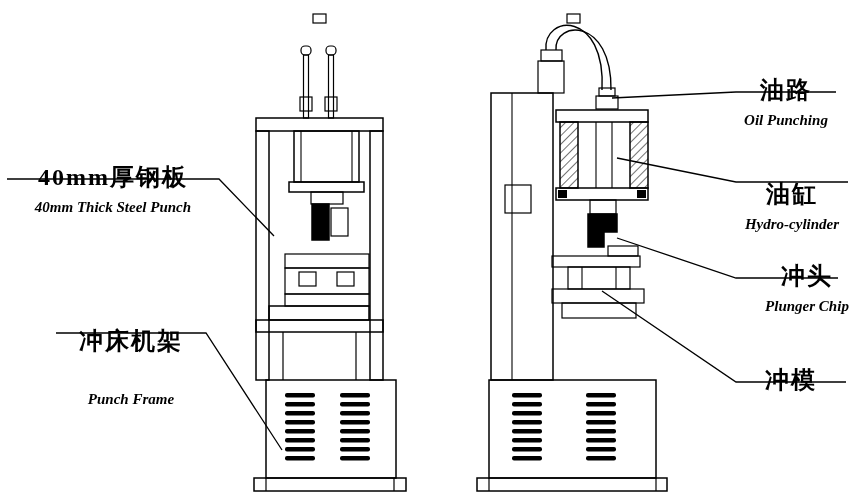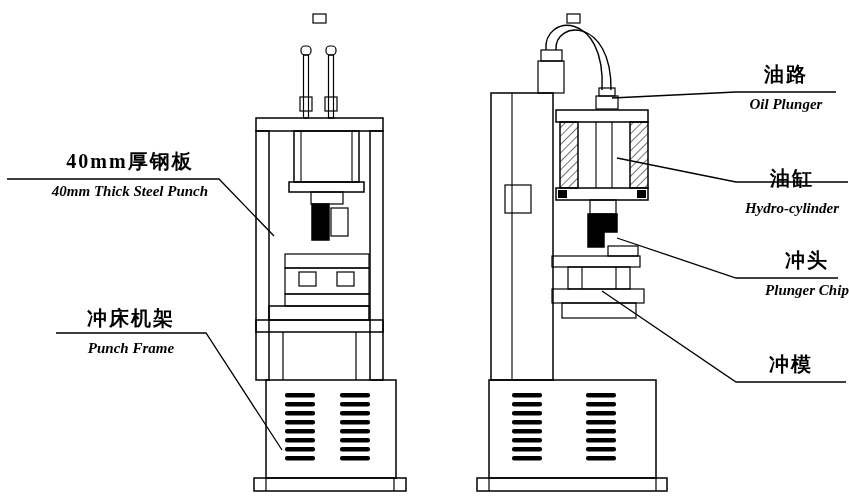--- a/index.html
+++ b/index.html
@@ -12,22 +12,22 @@
     font-family:"Liberation Serif","DejaVu Serif",serif;
   }
   .canvas > svg { position:absolute; left:0; top:0; }
   .anno {
     position:absolute;
     display:flex; flex-direction:column; align-items:center;
     text-align:center; color:#000;
   }
   .anno .zh {
     font-family:"Liberation Serif","DejaVu Serif",serif;
-    font-weight:700; font-size:20px; line-height:34px;
-    letter-spacing:2px; white-space:nowrap;
+    font-weight:700; font-size:24px; line-height:34px;
+    letter-spacing:2px; white-space:nowrap;margin-top:16px;
   }
   .anno .en {
     font-family:"Liberation Serif","DejaVu Serif",serif;
     font-weight:700; font-style:italic; font-size:15px; line-height:18px;
     margin-top:4px; white-space:nowrap;
   }
 </style>
 </head>
 <body>
 
@@ -165,33 +165,33 @@
     <g stroke="#000" stroke-width="1.3" fill="none">
       <polyline points="7,179 219,179 274,236"></polyline>
       <polyline points="56,333 206,333 282,450"></polyline>
       <polyline points="836,92 736,92 612,98"></polyline>
       <polyline points="848,182 736,182 617,158"></polyline>
       <polyline points="838,278 736,278 617,238"></polyline>
       <polyline points="846,382 736,382 602,291"></polyline>
     </g>
   </svg>
 
-  <div class="anno" style="left:24px; top:144px; width:212px;">
+  <div class="anno" style="left:7px; top:144px; width:212px;">
     <span class="zh">40mm厚钢板</span>
     <span class="en">40mm Thick Steel Punch</span>
   </div>
 
-  <div class="anno" style="left:56px; top:301px; width:150px;">
+  <div class="anno" style="left:56px; top:308px; width:150px;gap:28px;">
     <span class="zh">冲床机架</span>
     <span class="en">Punch Frame</span>
   </div>
 
   <div class="anno" style="left:736px; top:57px; width:100px;">
     <span class="zh">油路</span>
-    <span class="en">Oil Plunger</span>
+    <span class="en">Oil Punching</span>
   </div>
 
   <div class="anno" style="left:736px; top:161px; width:112px;">
     <span class="zh">油缸</span>
     <span class="en">Hydro-cylinder</span>
   </div>
 
   <div class="anno" style="left:756px; top:243px; width:102px;">
     <span class="zh">冲头</span>
     <span class="en">Plunger Chip</span>

